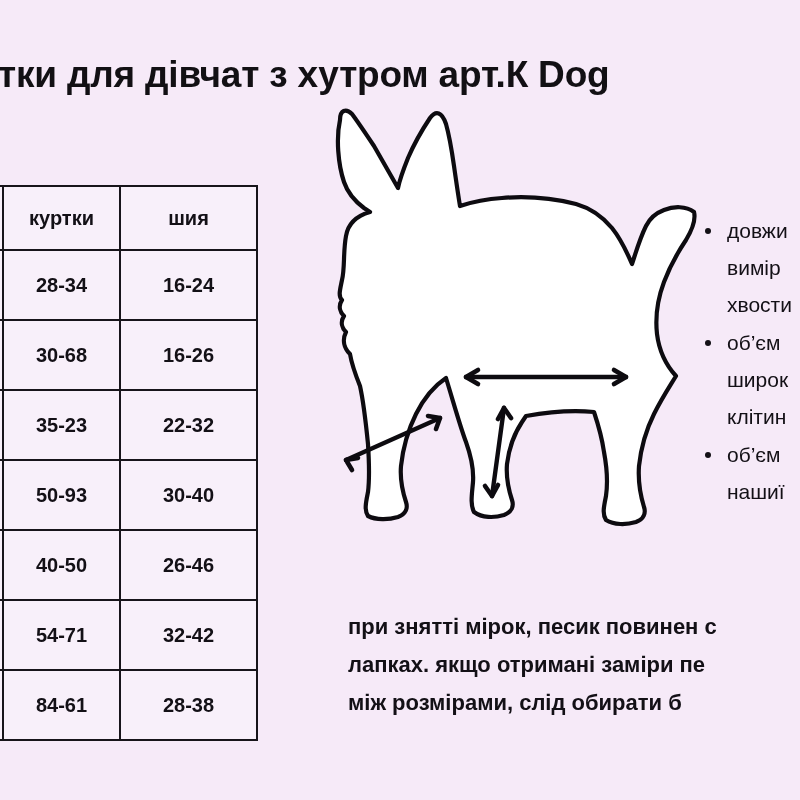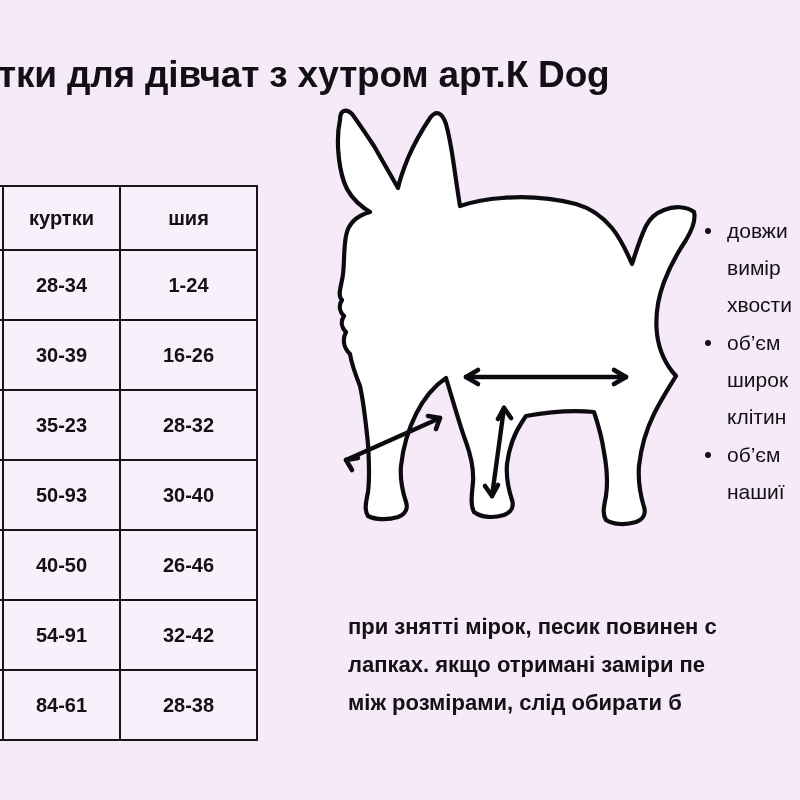--- a/index.html
+++ b/index.html
@@ -130,45 +130,45 @@
       <tr>
         <th class="col-size">а</th>
         <th class="col-chest">куртки</th>
         <th class="col-neck">шия</th>
       </tr>
     </thead>
     <tbody>
       <tr>
         <td class="col-size"></td>
         <td class="col-chest">28-34</td>
-        <td class="col-neck">1-24</td>
-      </tr>
-      <tr>
-        <td class="col-size"></td>
-        <td class="col-chest">30-39</td>
+        <td class="col-neck">16-24</td>
+      </tr>
+      <tr>
+        <td class="col-size"></td>
+        <td class="col-chest">30-68</td>
         <td class="col-neck">16-26</td>
       </tr>
       <tr>
         <td class="col-size"></td>
         <td class="col-chest">35-23</td>
-        <td class="col-neck">28-32</td>
+        <td class="col-neck">22-32</td>
       </tr>
       <tr>
         <td class="col-size"></td>
         <td class="col-chest">50-93</td>
         <td class="col-neck">30-40</td>
       </tr>
       <tr>
         <td class="col-size"></td>
         <td class="col-chest">40-50</td>
         <td class="col-neck">26-46</td>
       </tr>
       <tr>
         <td class="col-size"></td>
-        <td class="col-chest">54-91</td>
+        <td class="col-chest">54-71</td>
         <td class="col-neck">32-42</td>
       </tr>
       <tr>
         <td class="col-size"></td>
         <td class="col-chest">84-61</td>
         <td class="col-neck">28-38</td>
       </tr>
     </tbody>
   </table>
 

